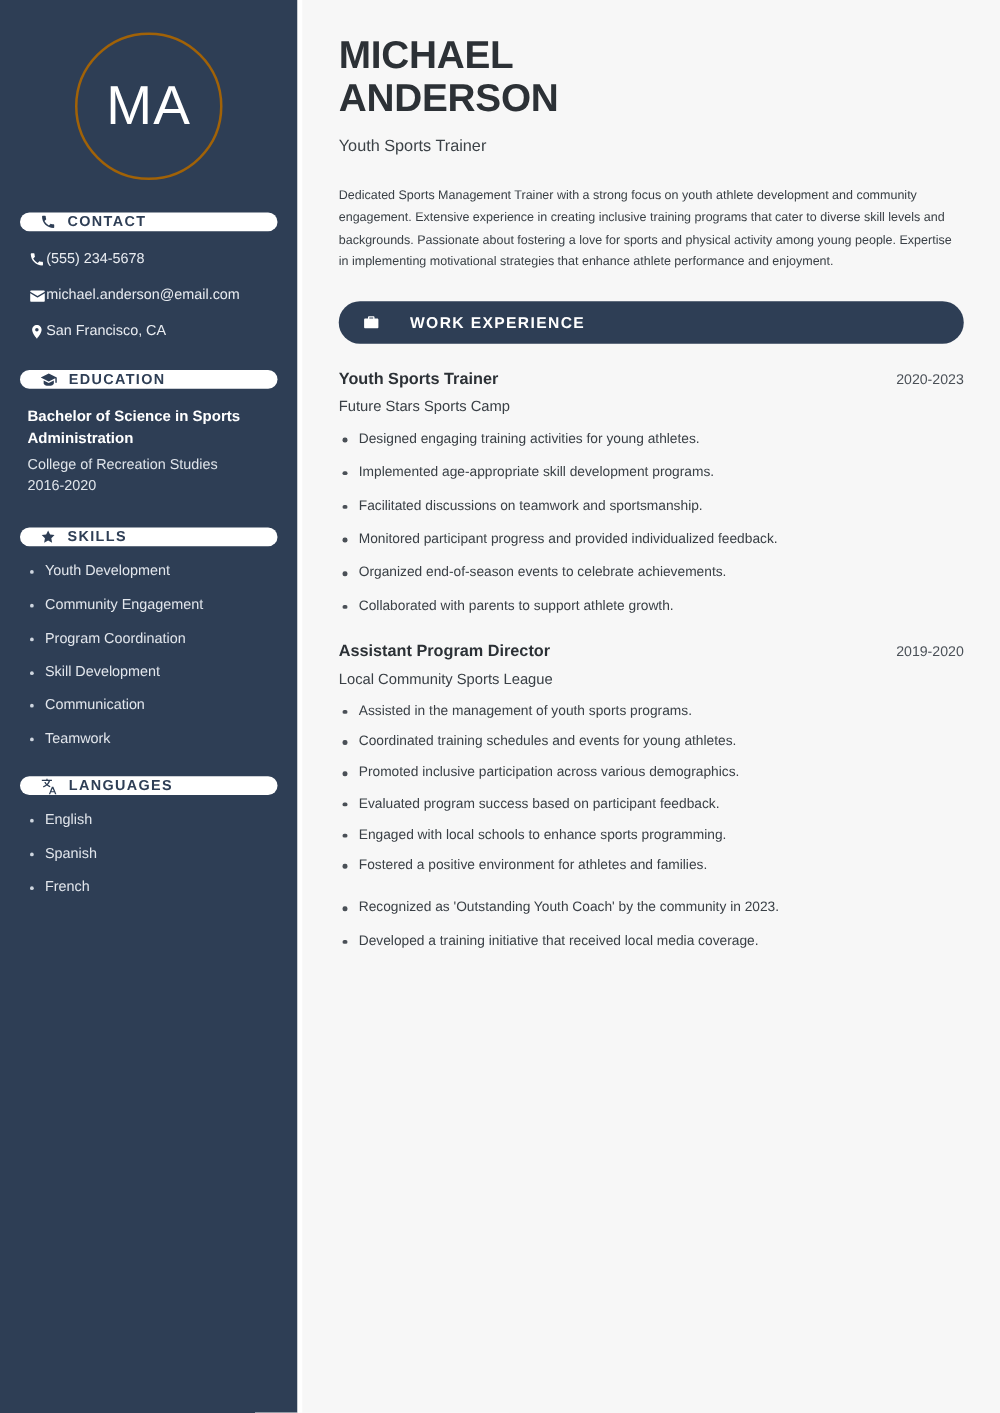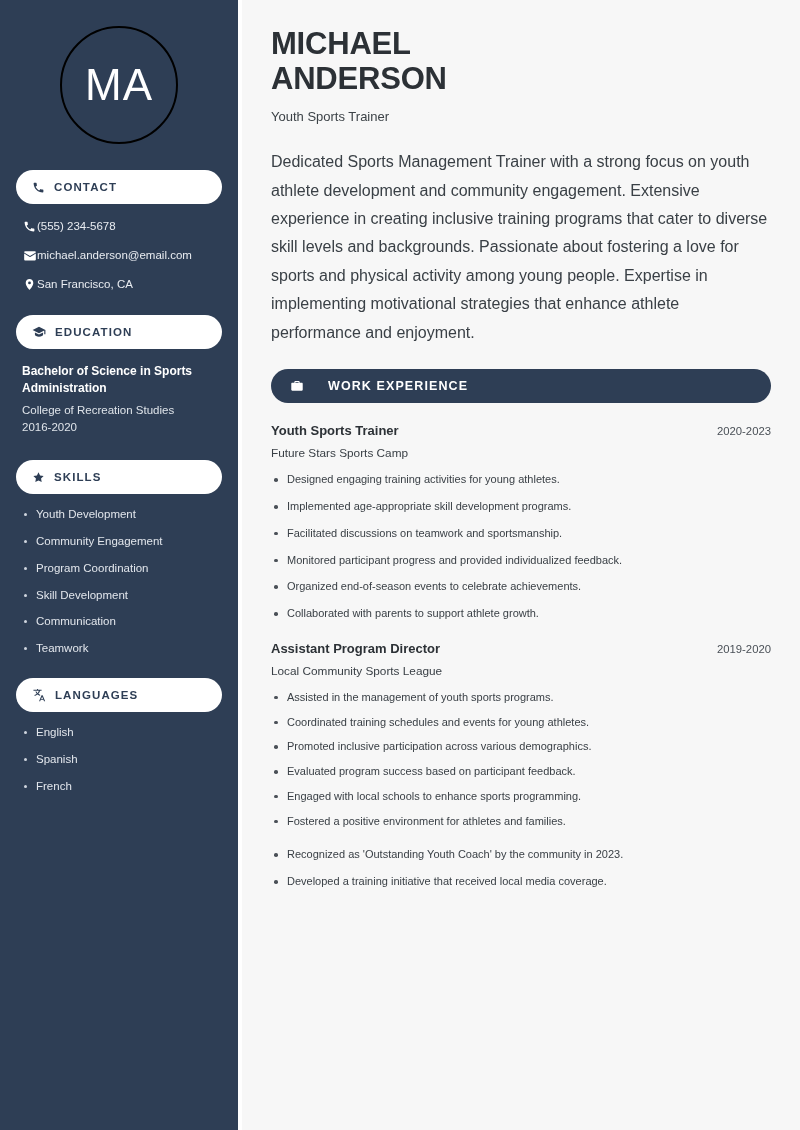--- a/index.html
+++ b/index.html
@@ -35,39 +35,39 @@
   .avatar-wrap {
     display: flex;
     justify-content: center;
     padding-top: 26px;
     padding-bottom: 26px;
   }
   .avatar {
     width: 118px;
     height: 118px;
     border-radius: 50%;
-    border: 2px solid #000000;
+    border: 2px solid #a16207;
     display: flex;
     align-items: center;
     justify-content: center;
     text-align: right;
   }
   .avatar-initials {
     font-size: 44px;
     font-weight: 400;
     letter-spacing: 1px;
     color: #ffffff;
     line-height: 1;
   }
 
   .pill {
     background: #ffffff;
     color: #2e3e55;
     border-radius: 999px;
-    height: 34px;
+    height: 15px;
     display: flex;
     align-items: center;
     gap: 9px;
     padding: 0 16px;
     margin-bottom: 14px;
   }
   .pill .pill-label {
     font-size: 11.5px;
     font-weight: 700;
     letter-spacing: 1.1px;
@@ -154,21 +154,21 @@
     text-transform: uppercase;
   }
   .title-sub {
     font-size: 13px;
     color: #3c4247;
     margin-top: 13px;
     margin-bottom: 24px;
   }
 
   .summary {
-    font-size: 16px;
+    font-size: 10px;
     color: #3a4046;
     line-height: 1.78;
     margin-bottom: 22px;
   }
 
   .section-bar {
     background: #2e3e55;
     border-radius: 999px;
     height: 34px;
     display: flex;

